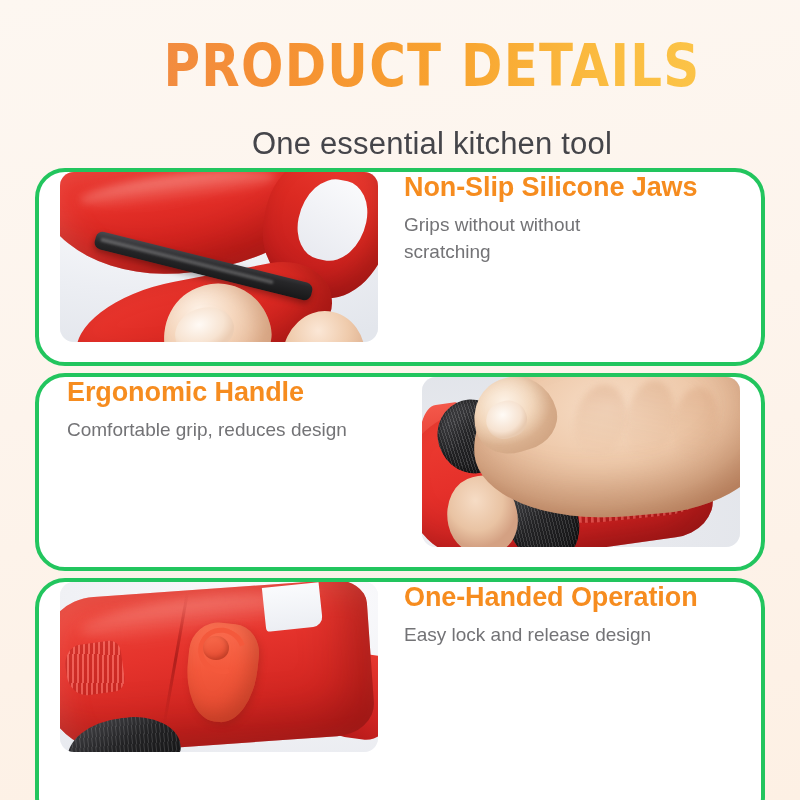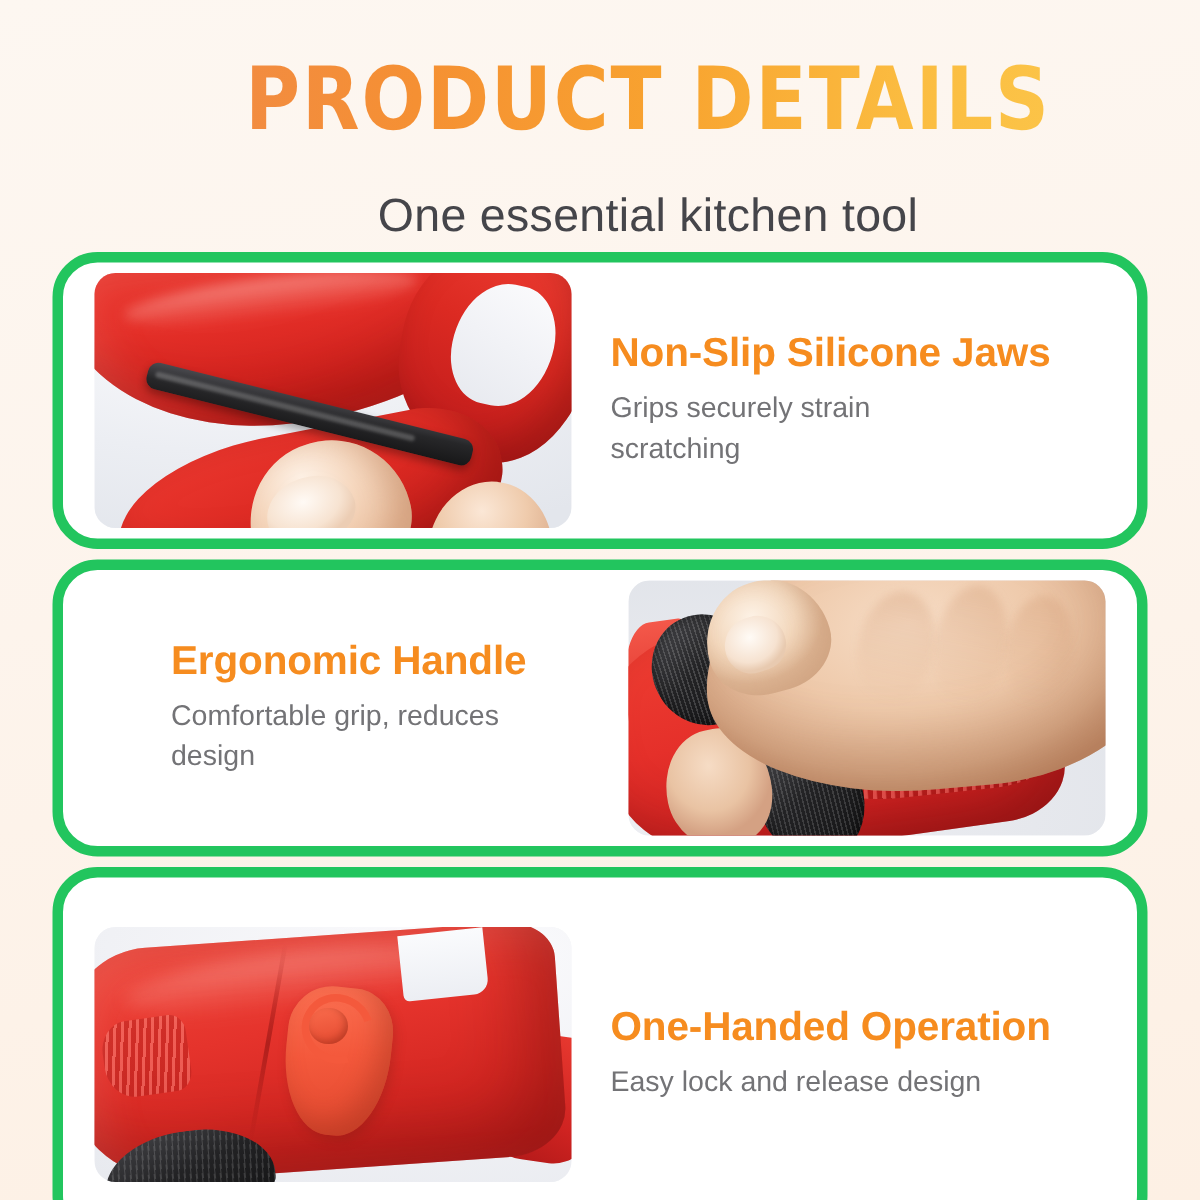--- a/index.html
+++ b/index.html
@@ -56,24 +56,23 @@
     white-space: nowrap;
   }
 
   
   .card {
     position: absolute;
     left: 35px;
     width: 730px;
     box-sizing: border-box;
     background: #ffffff;
-    border: 7px solid #22c55e;
+    border: 4px solid #22c55e;
     border-radius: 30px;
     display: flex;
-    align-items: center;
     overflow: hidden;
   }
   .card-1 { top: 168px;  height: 198px; }
   .card-2 { top: 373px;  height: 198px; }
   .card-3 { top: 578px;  height: 249px; }
 
   .card.reverse { flex-direction: row-reverse; }
 
   .photo {
     position: relative;
@@ -89,21 +88,20 @@
     margin: 0 21px 0 10px;
   }
 
   .copy {
     flex: 1 1 auto;
     padding: 0 16px 0 16px;
     min-width: 0;
   }
   .card.reverse .copy {
     padding-left: 28px;
-    margin-left: 44px;
   }
   .feature-title {
     margin: 0;
     font-size: 27px;
     font-weight: 700;
     color: #f68c1f;
     letter-spacing: -0.1px;
     line-height: 1.15;
     white-space: nowrap;
   }
@@ -427,21 +425,21 @@
       <div class="jaw-curl-inner"></div>
       <div class="jaw-bot"></div>
       <div class="silicone"></div>
       <div class="silicone-hl"></div>
       <div class="finger2"></div>
       <div class="thumb"></div>
       <div class="nail"></div>
     </div>
     <div class="copy">
       <h2 class="feature-title">Non-Slip Silicone Jaws</h2>
-      <p class="feature-desc">Grips securely strain scratching</p>
+      <p class="feature-desc">Grips without without scratching</p>
     </div>
   </div>
 
   <div class="card card-2 reverse">
     <div class="photo p2">
       <div class="ph-bg"></div>
       <div class="handle-edge"></div>
       <div class="handle"></div>
       <div class="ribs"></div>
       <div class="pad-a"></div>

